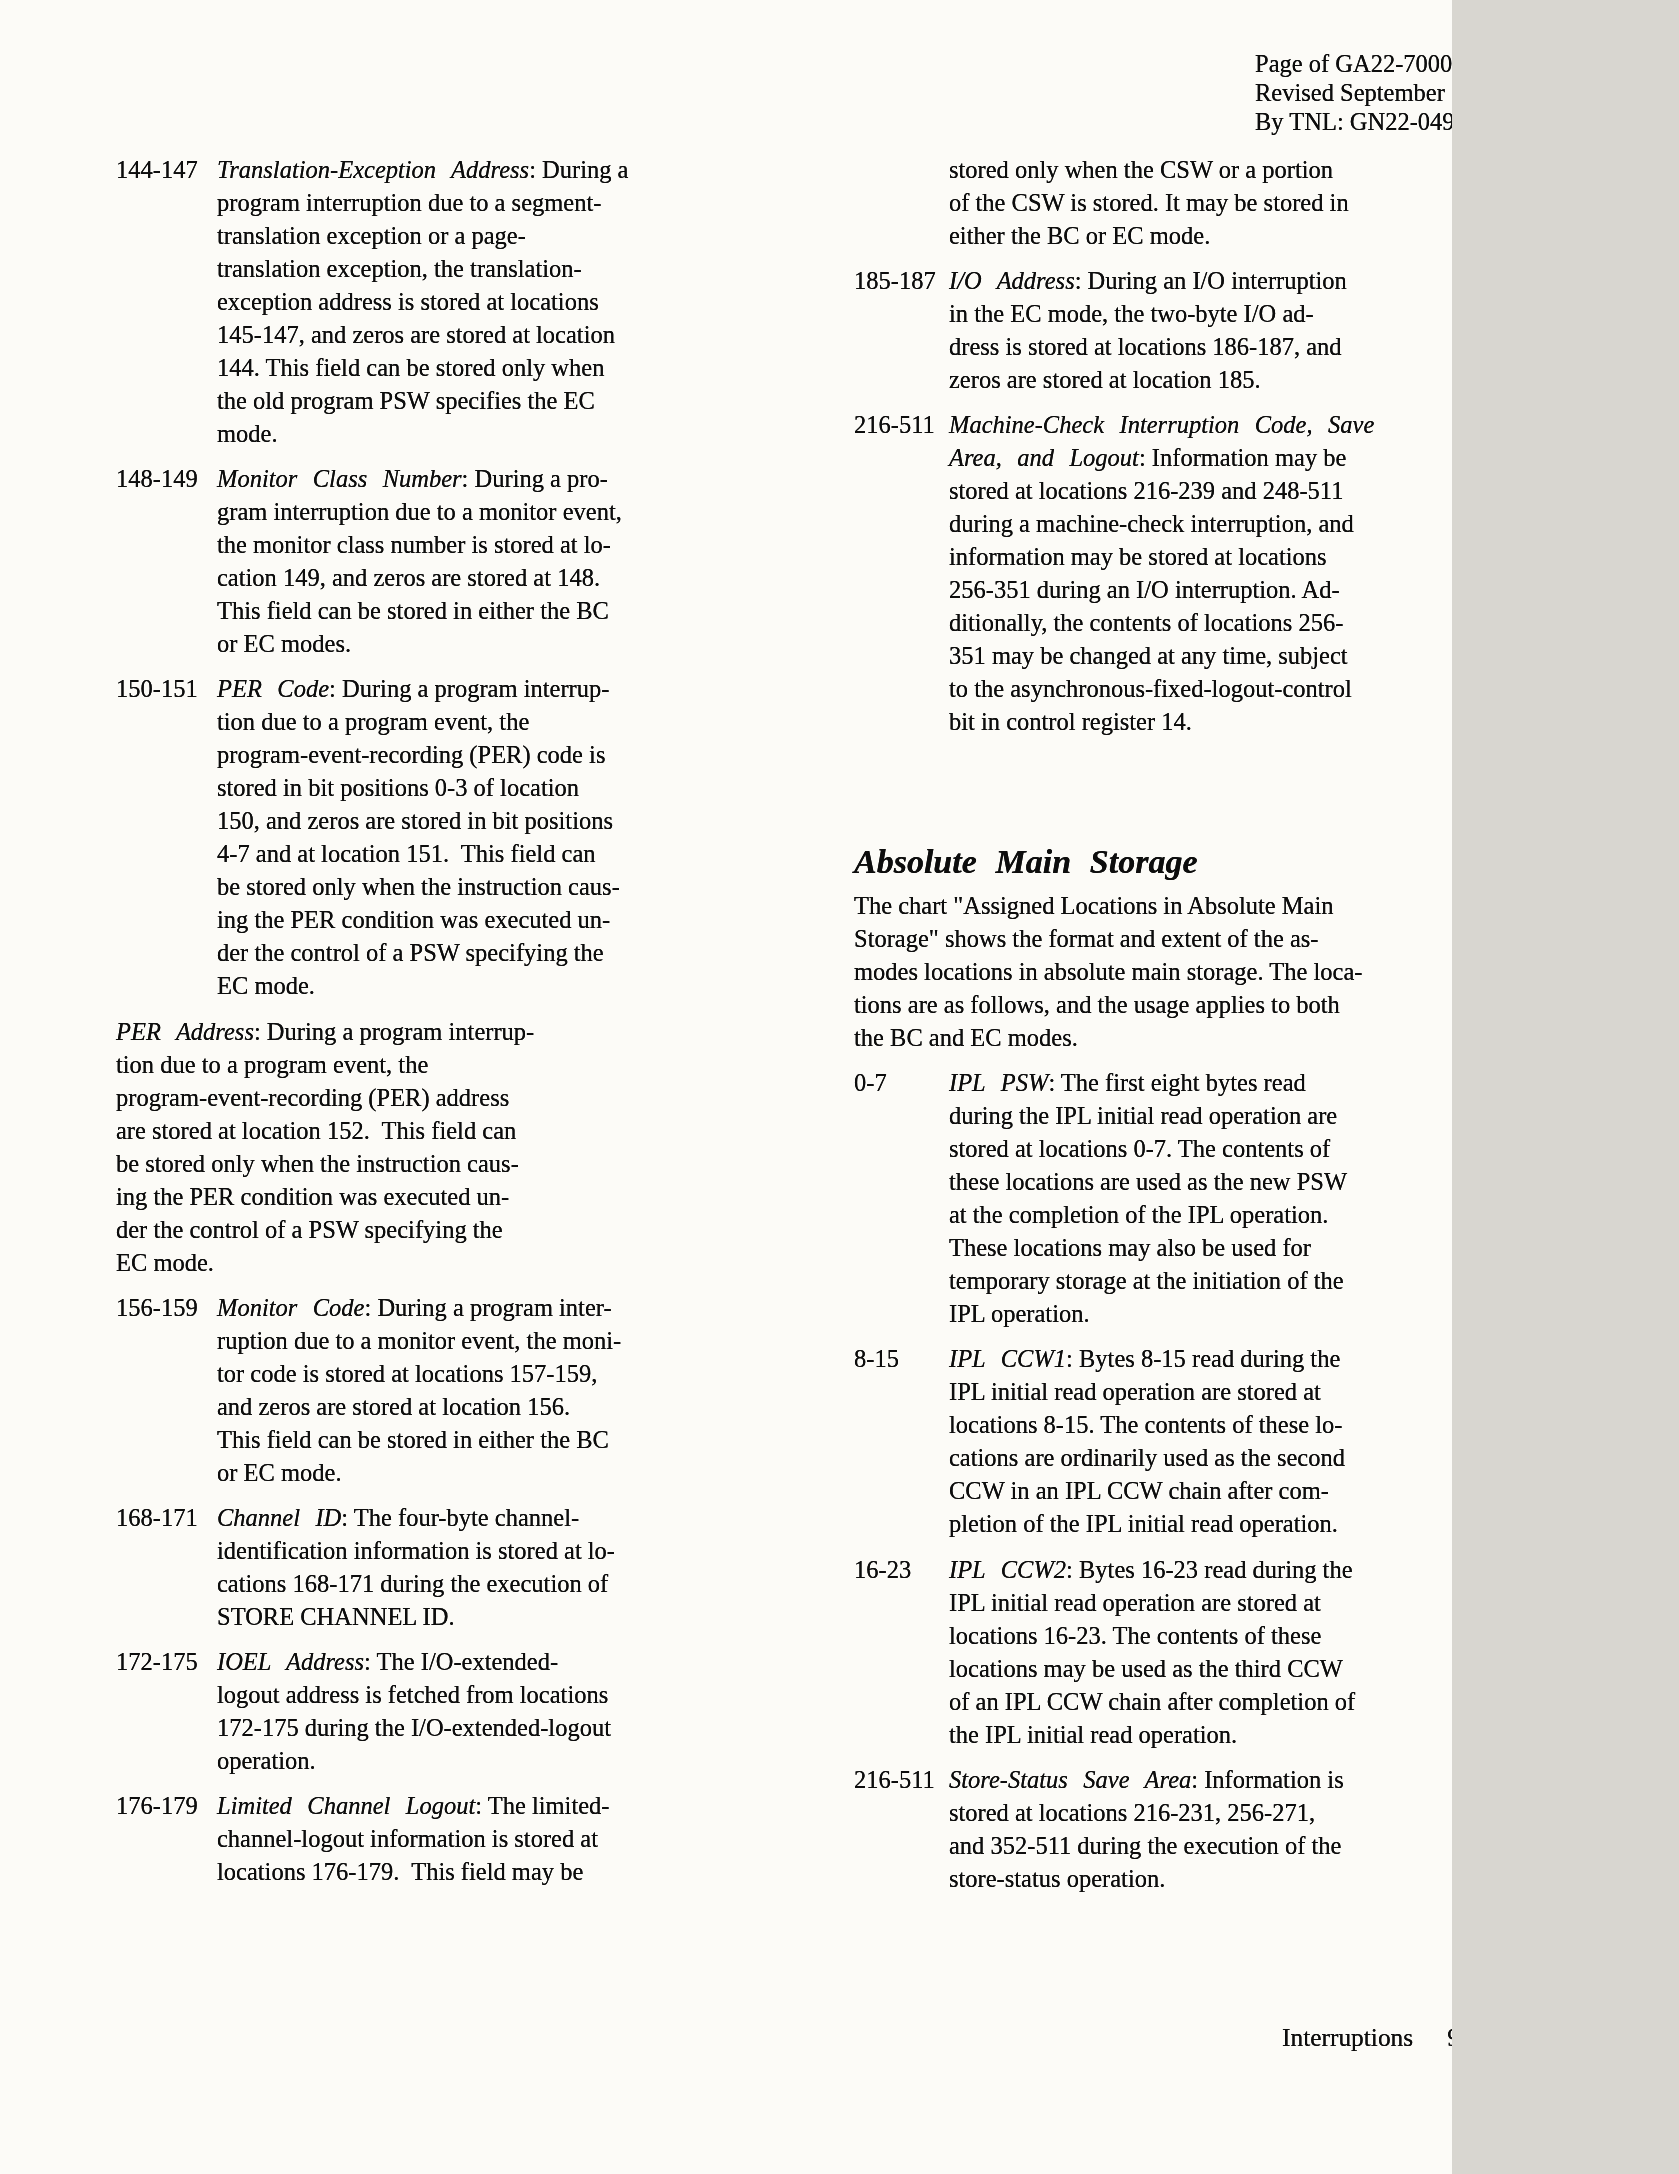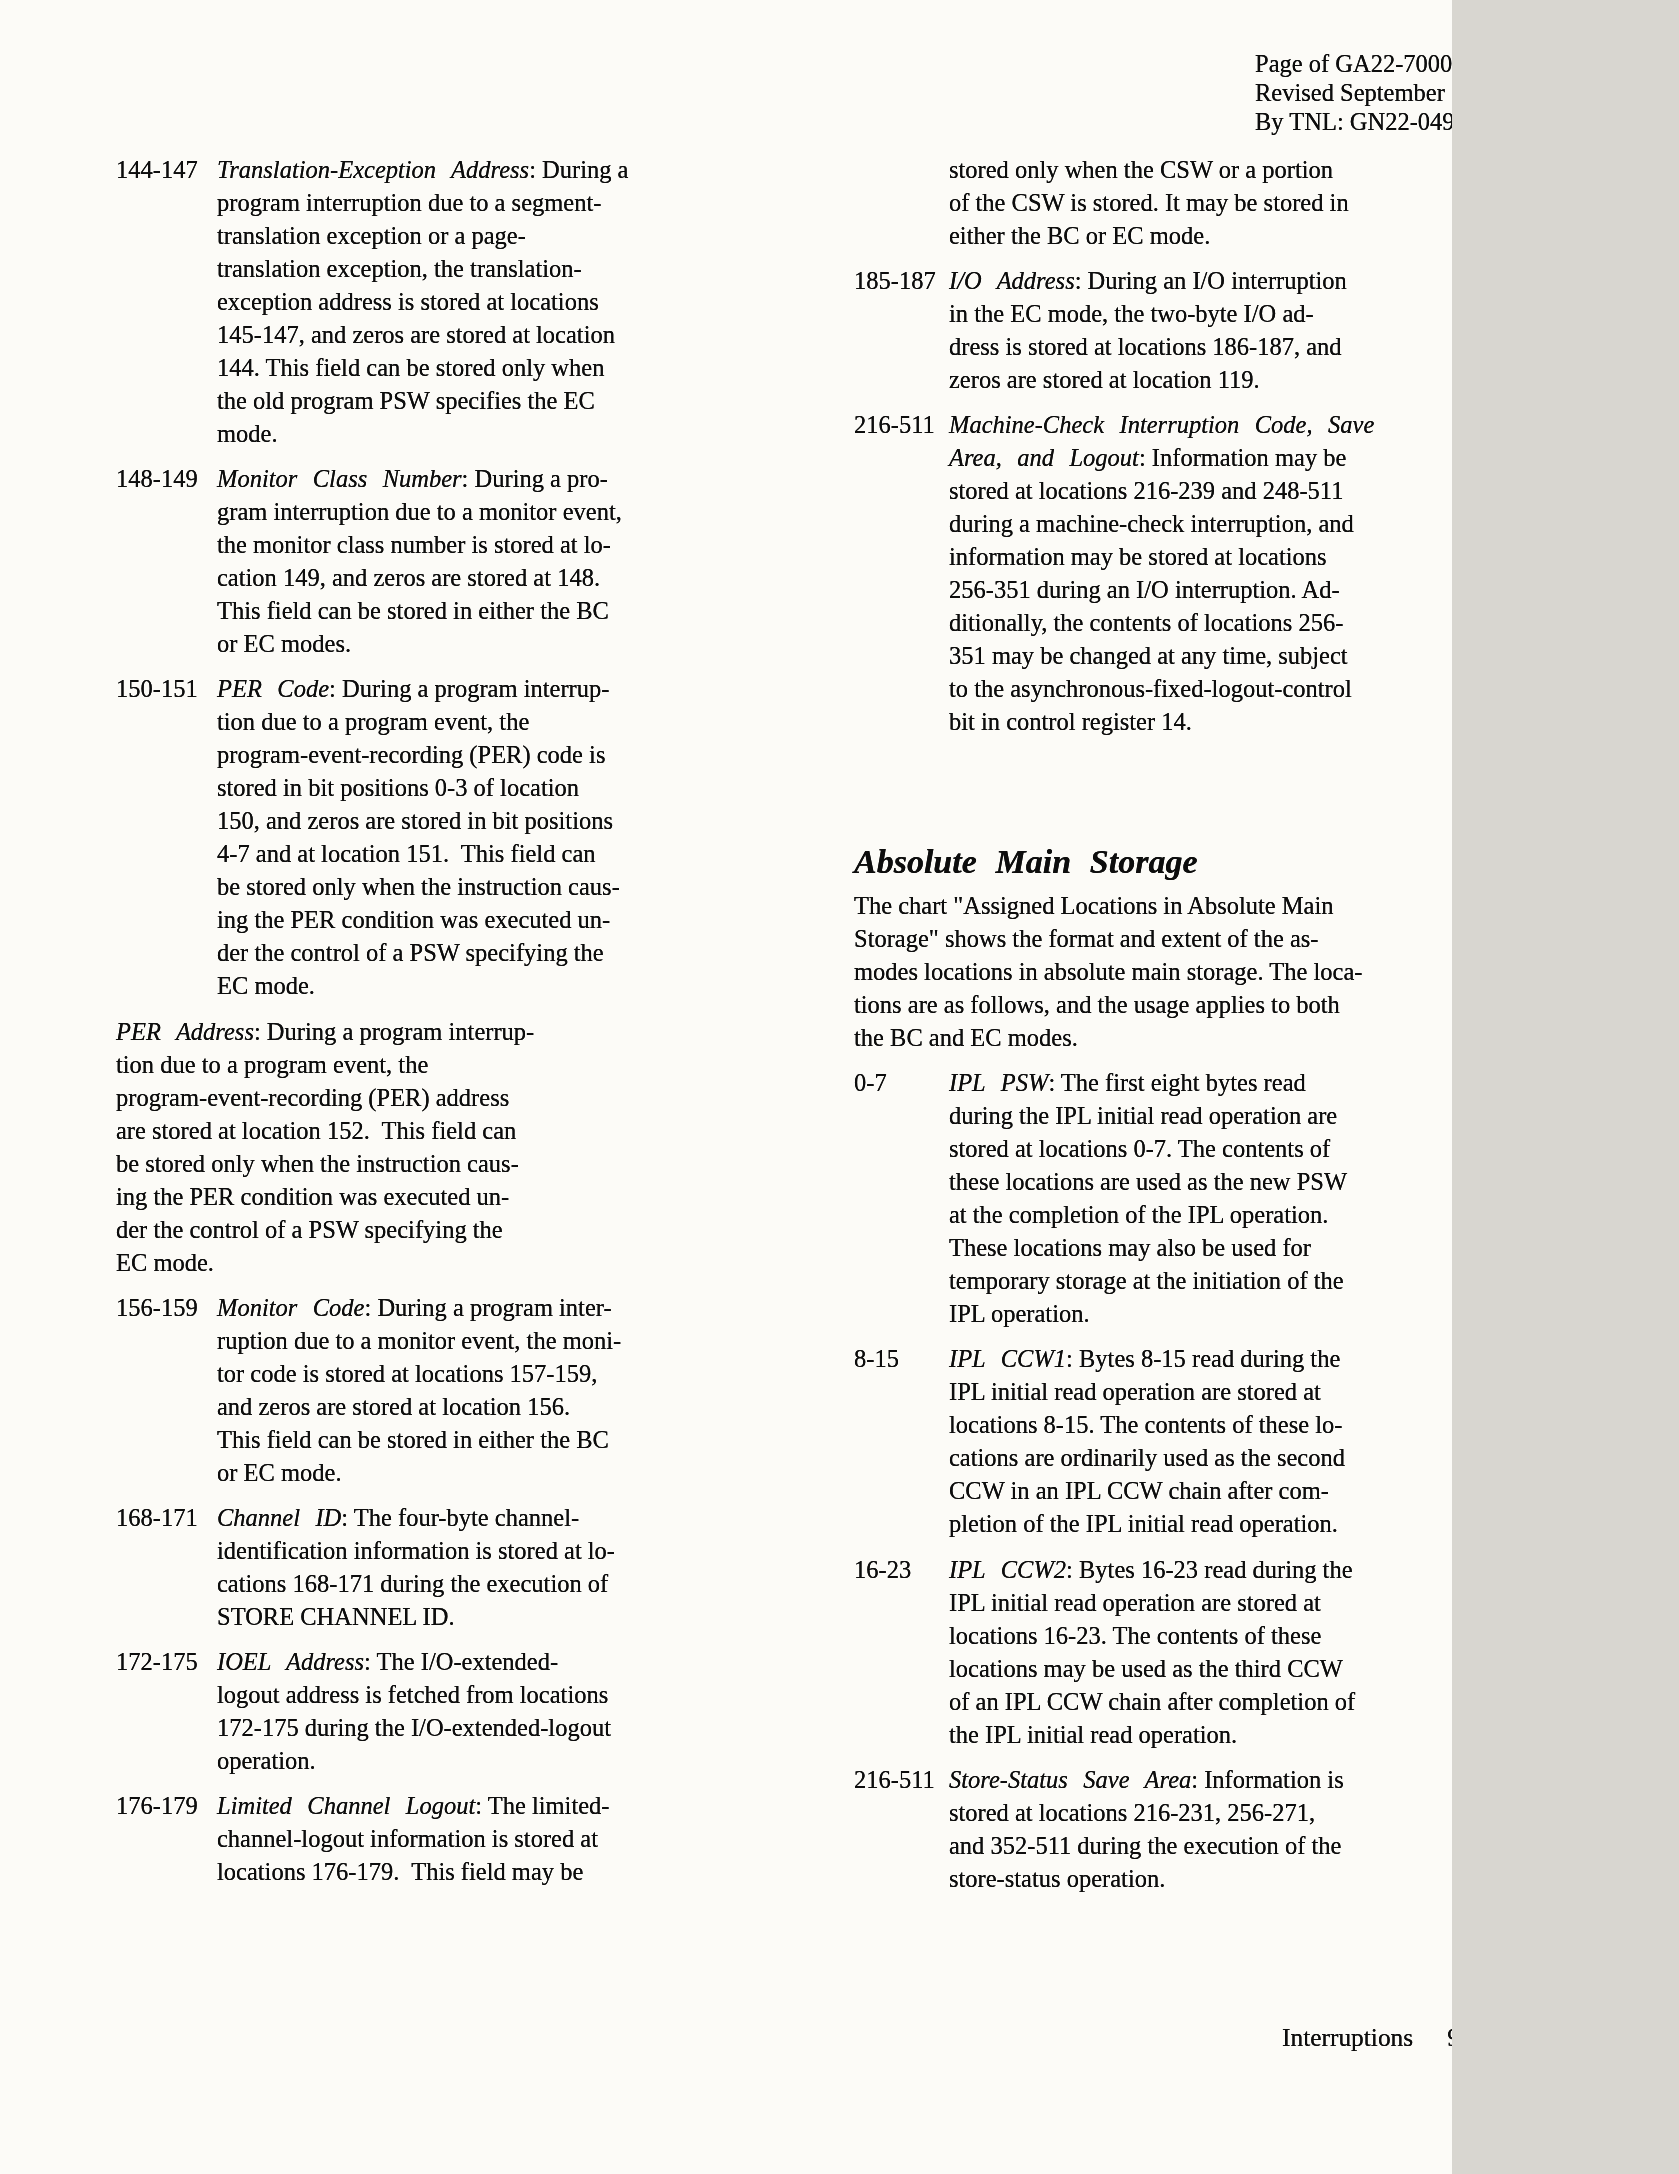--- a/index.html
+++ b/index.html
@@ -143,21 +143,21 @@
         <div class="line"><span>of the CSW is stored. It may be stored in</span></div>
         <div class="line"><span>either the BC or EC mode.</span></div>
       </div>
     <div>
         <div class="entry">
           <div class="range">185-187</div>
           <div class="body">
             <div class="line"><span class="term">I/O Address</span><span>: During an I/O interruption</span></div>
             <div class="line"><span>in the EC mode, the two-byte I/O ad-</span></div>
             <div class="line"><span>dress is stored at locations 186-187, and</span></div>
-            <div class="line"><span>zeros are stored at location 119.</span></div>
+            <div class="line"><span>zeros are stored at location 185.</span></div>
           </div>
         </div>
         <div class="entry">
           <div class="range">216-511</div>
           <div class="body">
             <div class="line"><span class="term">Machine-Check Interruption Code, Save</span></div>
             <div class="line"><span class="term">Area, and Logout</span><span>: Information may be</span></div>
             <div class="line"><span>stored at locations 216-239 and 248-511</span></div>
             <div class="line"><span>during a machine-check interruption, and</span></div>
             <div class="line"><span>information may be stored at locations</span></div>

